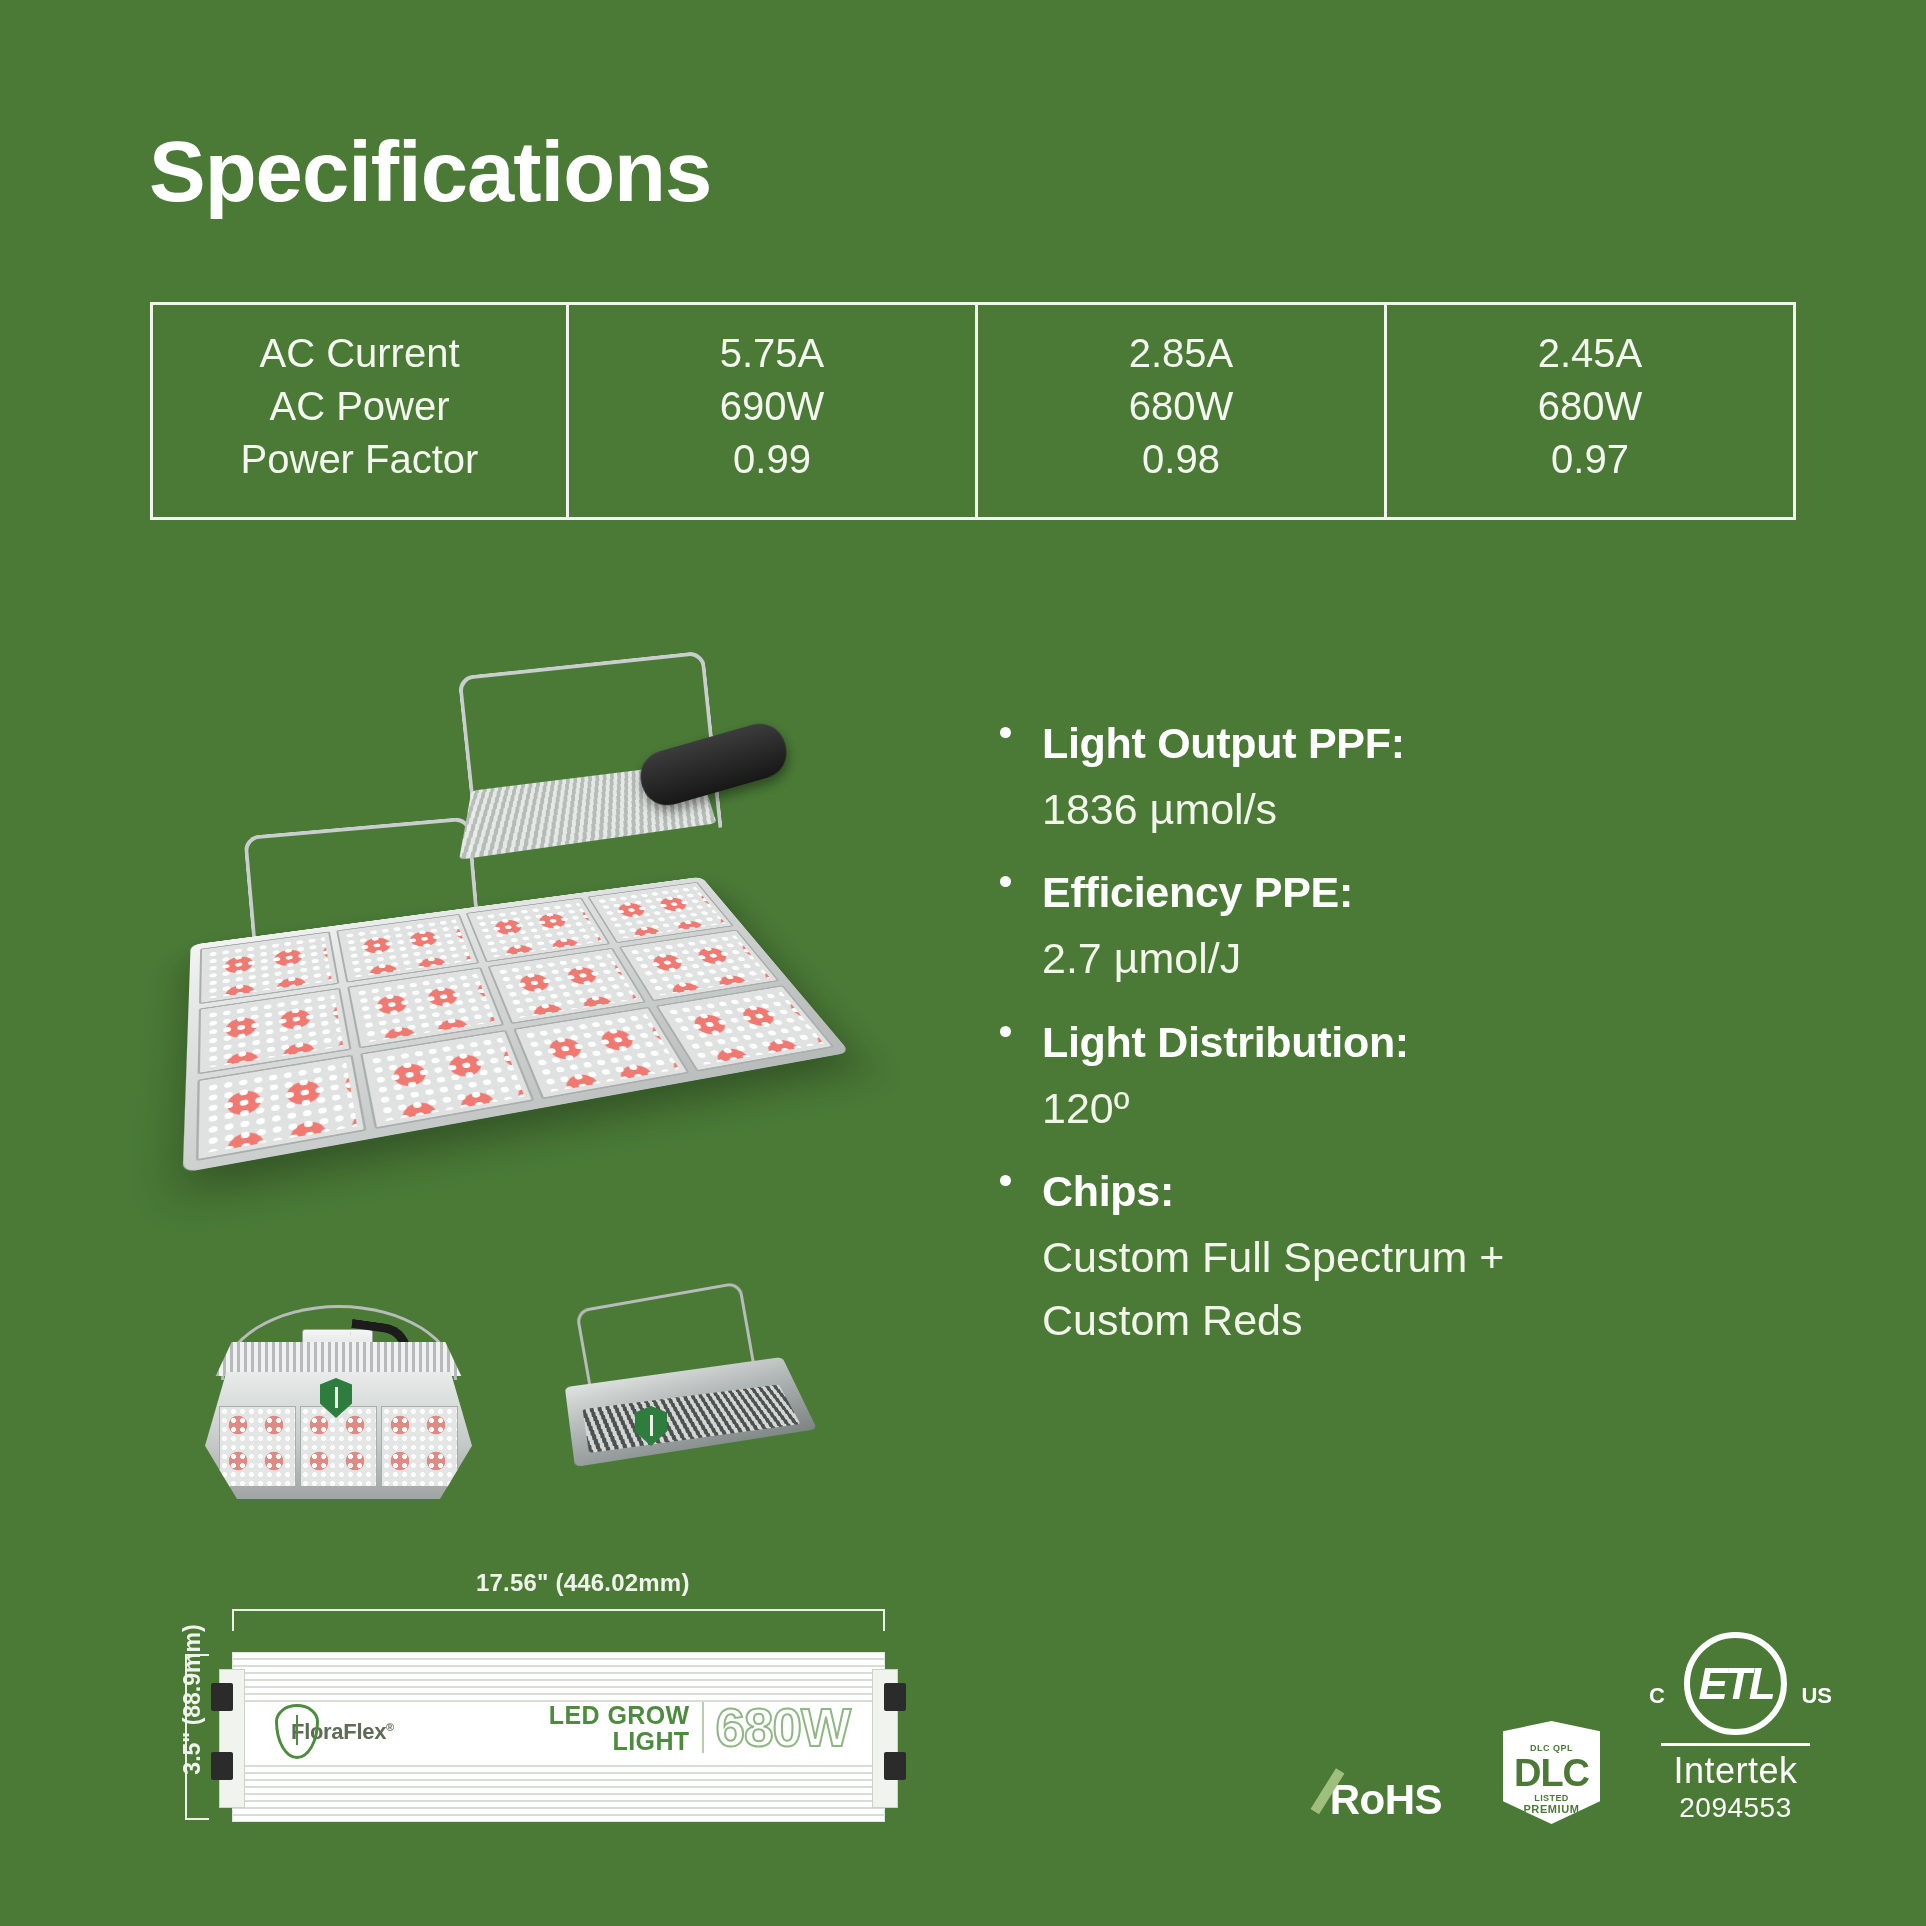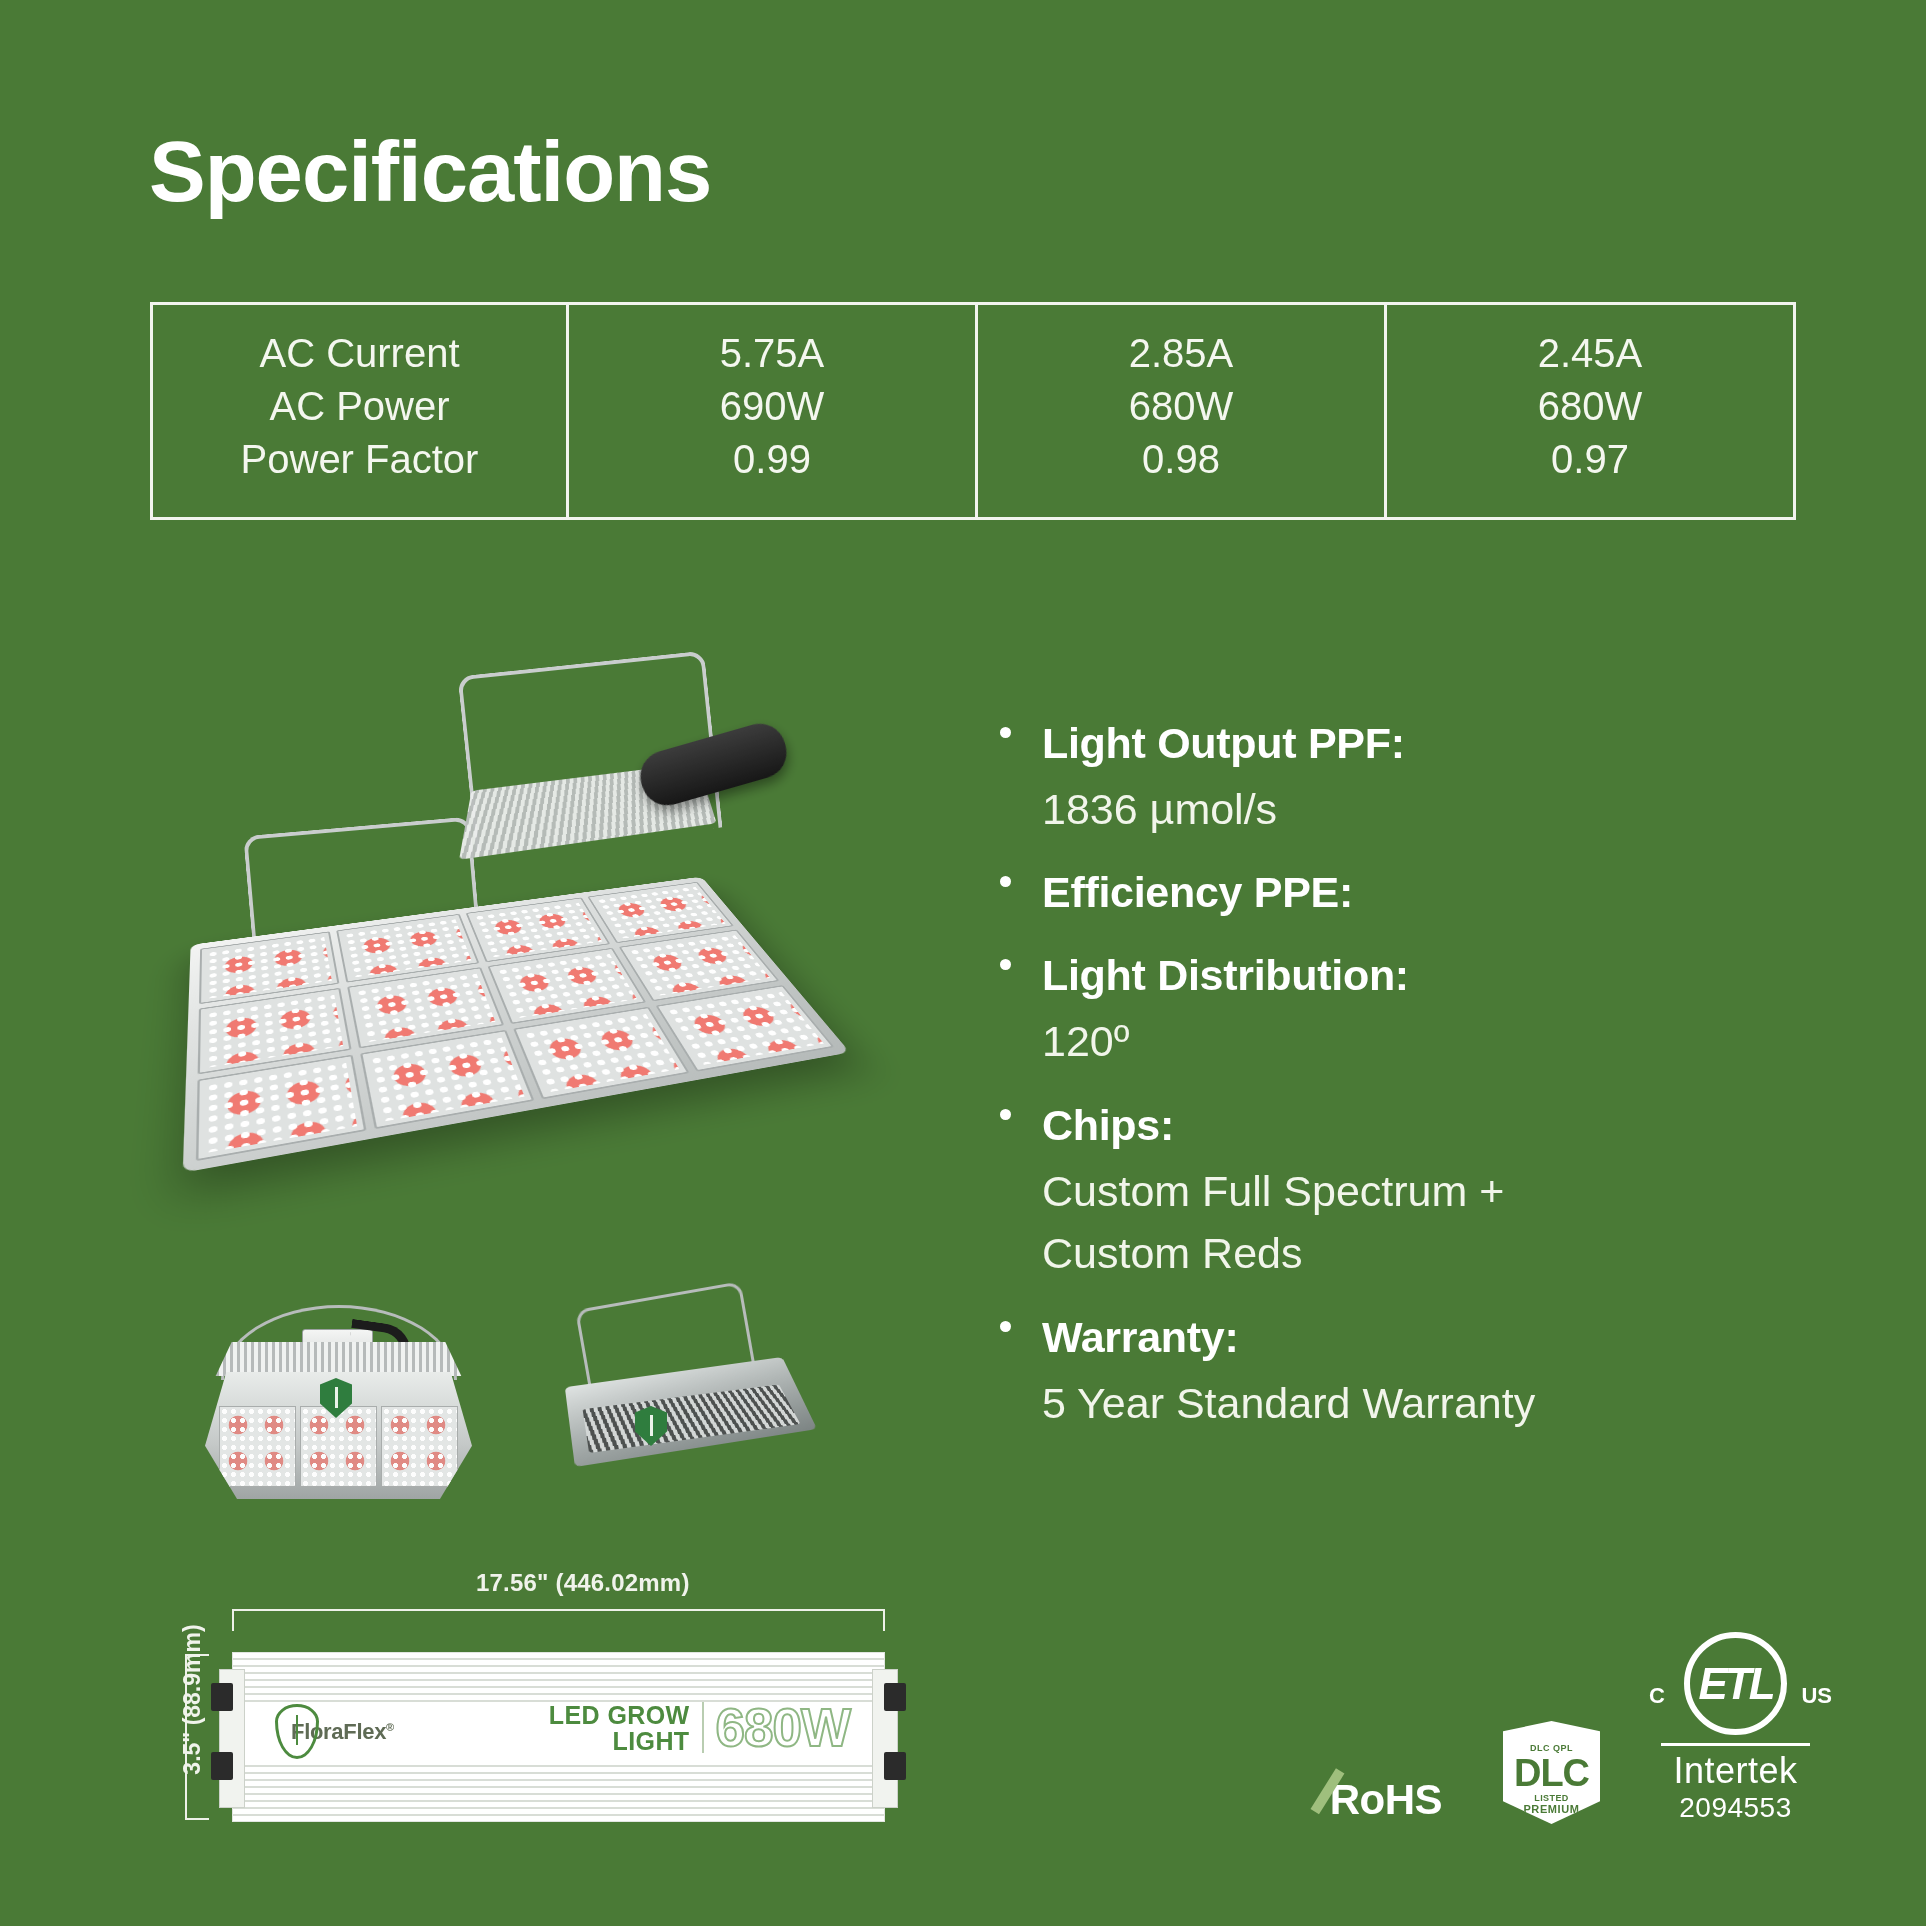--- a/index.html
+++ b/index.html
@@ -506,37 +506,33 @@
 
 <ul class="feature-list">
   <li>
     <span class="bullet"></span>
     <span class="feat-label">Light Output PPF:</span>
     <span class="feat-value">1836 µmol/s</span>
   </li>
   <li>
     <span class="bullet"></span>
     <span class="feat-label">Efficiency PPE:</span>
+    <span class="feat-value">2.7 µmol/J</span>
   </li>
   <li>
     <span class="bullet"></span>
     <span class="feat-label">Light Distribution:</span>
     <span class="feat-value">120º</span>
   </li>
   <li>
     <span class="bullet"></span>
     <span class="feat-label">Chips:</span>
     <span class="feat-value">Custom Full Spectrum +
 Custom Reds</span>
   </li>
-  <li>
-    <span class="bullet"></span>
-    <span class="feat-label">Warranty:</span>
-    <span class="feat-value">5 Year Standard Warranty</span>
-  </li>
 </ul>
 
 <div class="dim-wrap">
   <div class="dim-top-label">17.56" (446.02mm)</div>
   <div class="dim-top-bracket"></div>
   <div class="dim-left-bracket"></div>
   <div class="dim-left-label">3.5" (88.9mm)</div>
 
   <div class="driver-render">
     <div class="ribs-top"></div>

